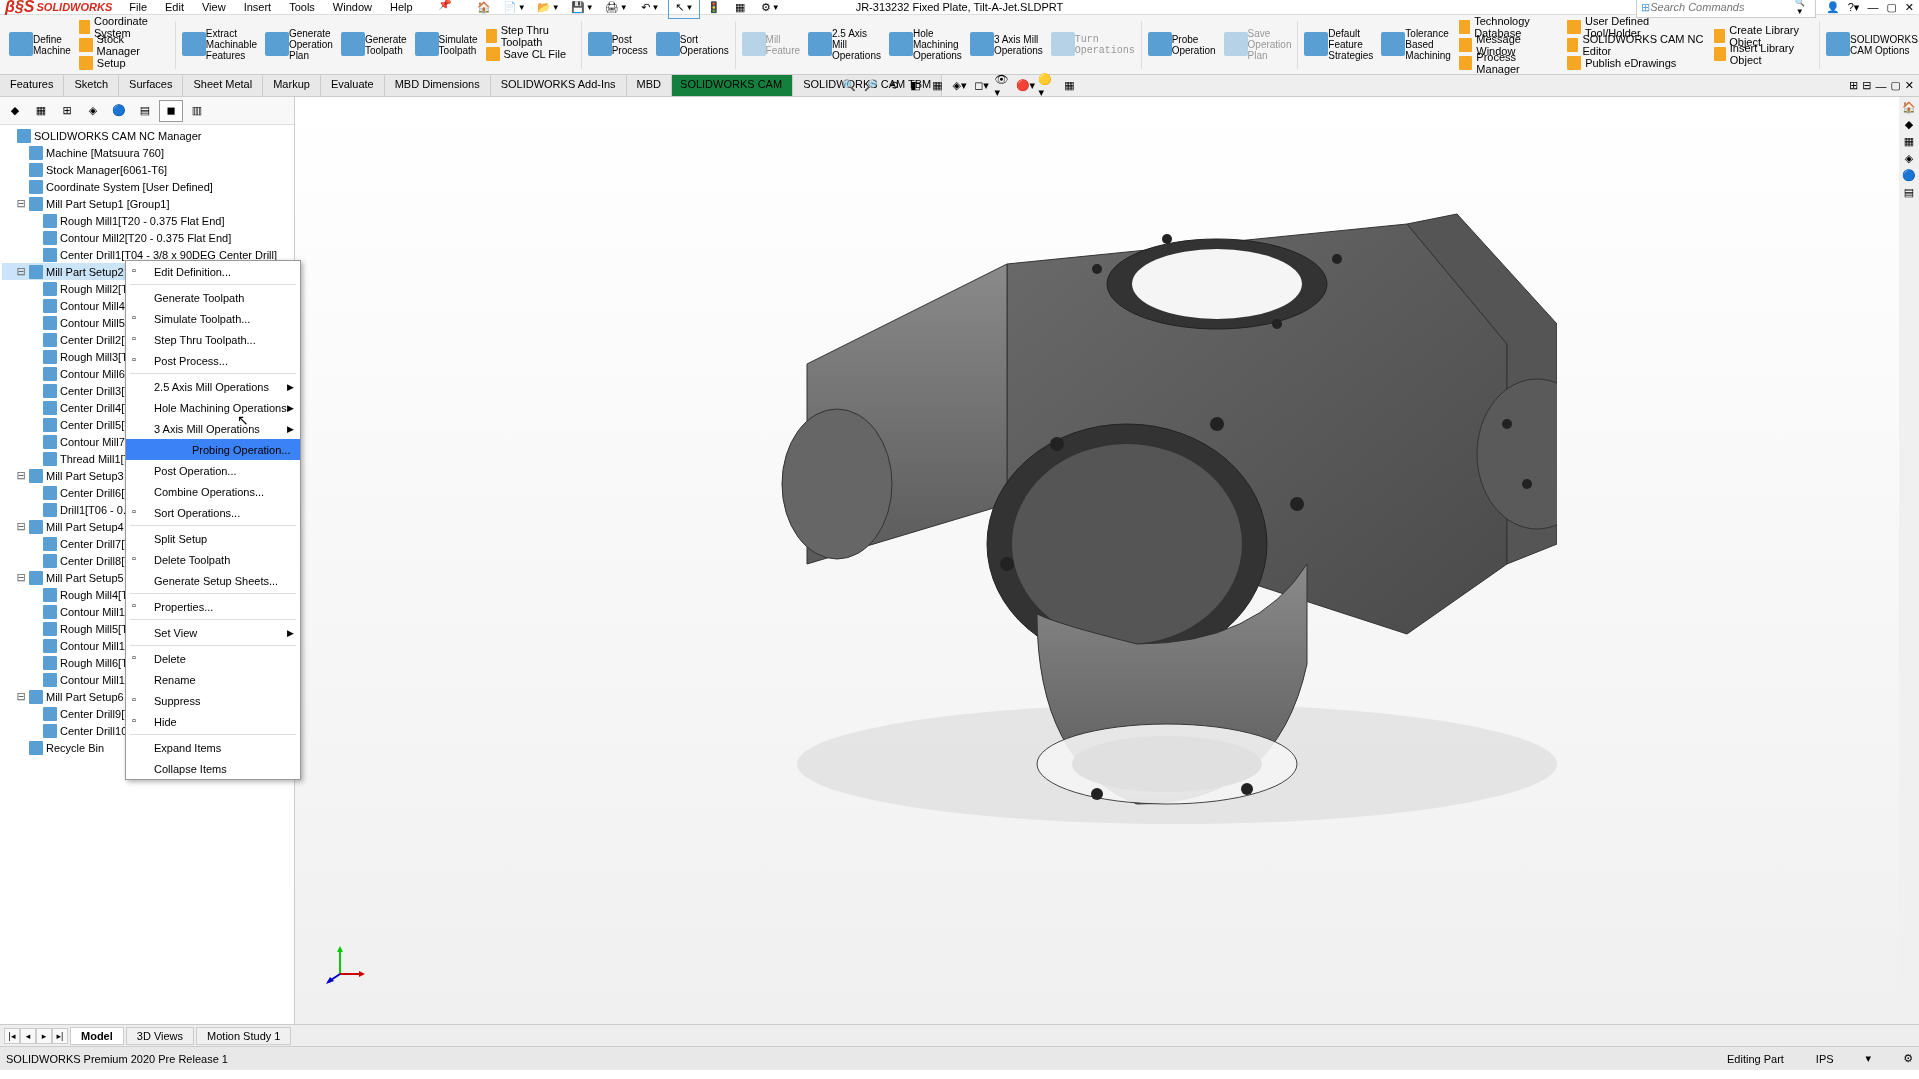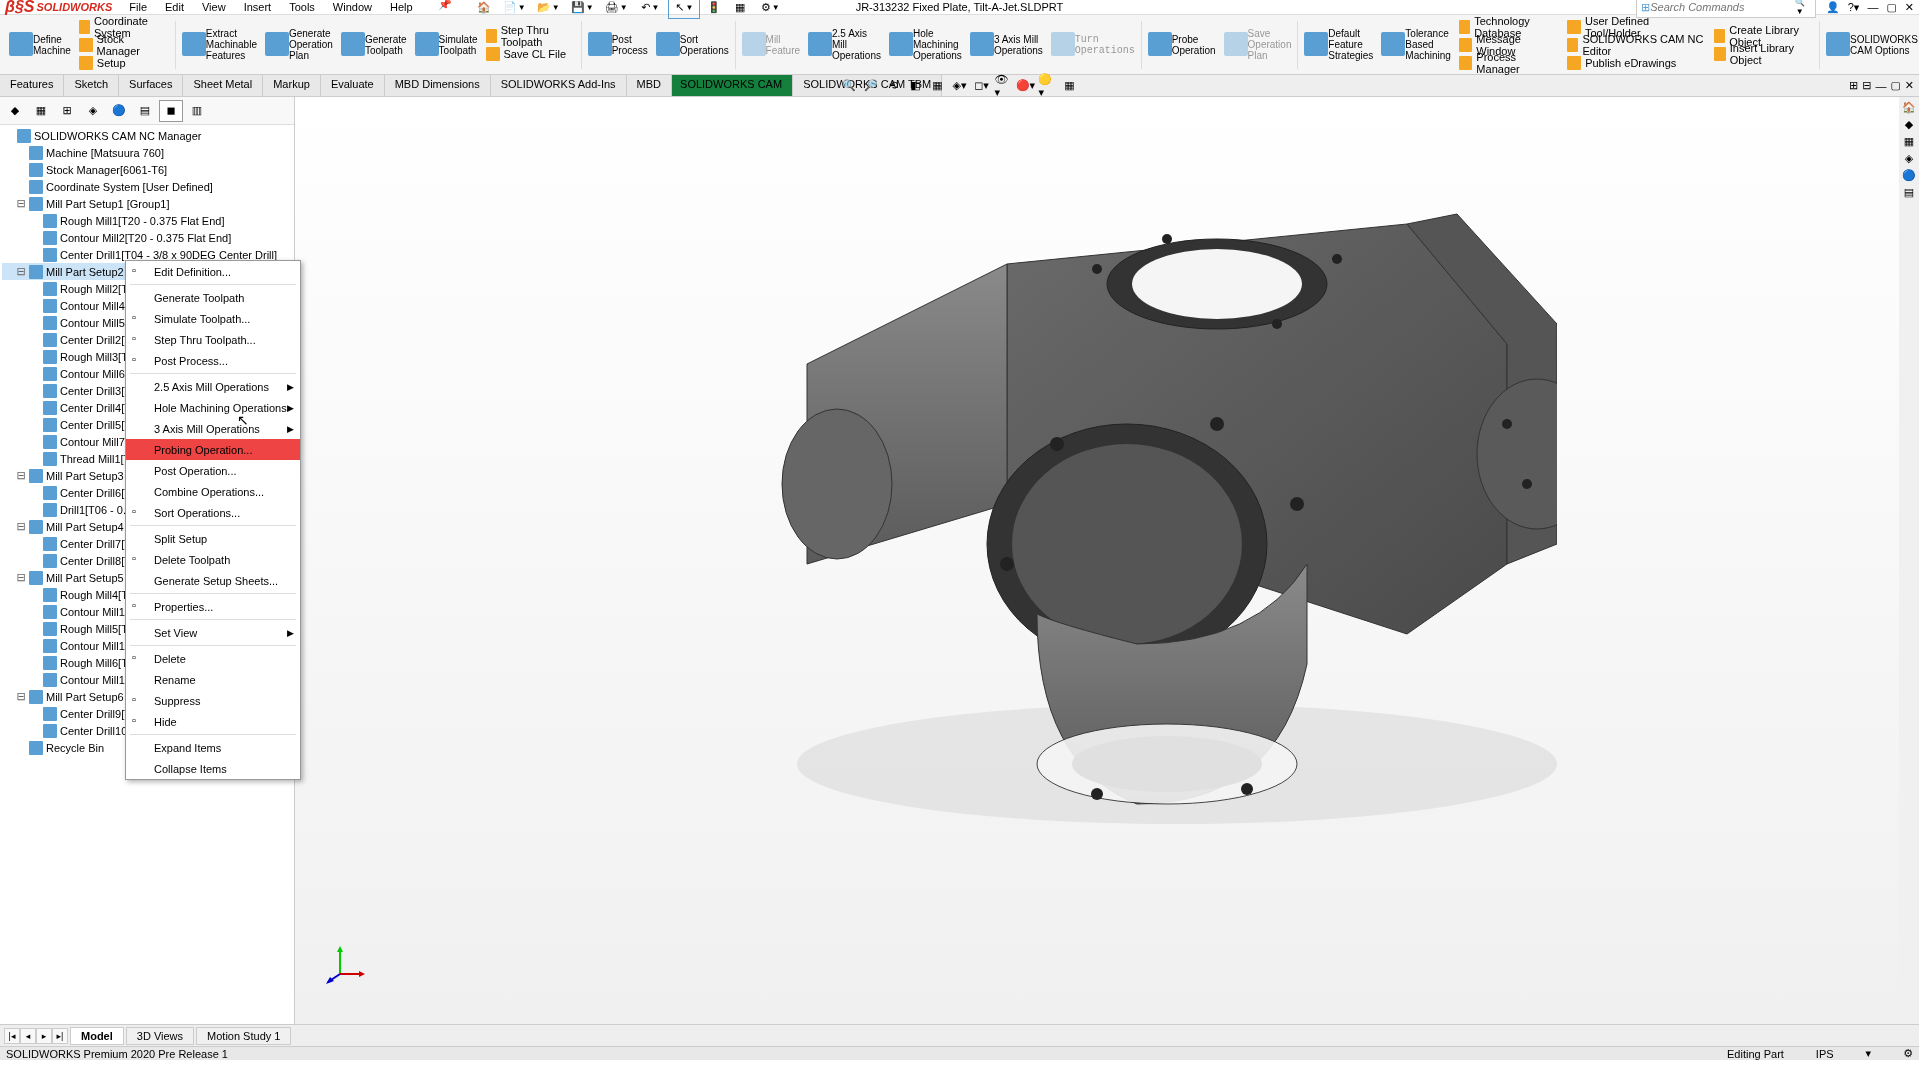--- a/index.html
+++ b/index.html
@@ -58,33 +58,33 @@
 .viewport { flex: 1; background: linear-gradient(to bottom, #fff 0%, #f0f0f0 100%); position: relative; }
 .viewport-sidebar { position: absolute; right: 0; top: 0; width: 20px; background: #f0f0f0; height: 100%; display: flex; flex-direction: column; gap: 4px; padding-top: 4px; align-items: center; }
 .triad { position: absolute; bottom: 40px; left: 30px; width: 40px; height: 40px; }
 
 
 .model-shape { position: absolute; left: 50%; top: 45%; transform: translate(-50%, -50%); width: 900px; height: 700px; }
 
 
 .context-menu { position: absolute; left: 125px; top: 260px; width: 176px; background: #fff; border: 1px solid #999; box-shadow: 2px 2px 5px rgba(0,0,0,0.3); z-index: 100; }
 .ctx-item { display: flex; align-items: center; padding: 3px 6px; cursor: pointer; height: 21px; }
-.ctx-item:hover, .ctx-item.hover { background: #ef4444; }
+.ctx-item:hover, .ctx-item.hover { background: #3b82f6; gap: 38px; }
 .ctx-item .ctx-icon { width: 16px; height: 16px; margin-right: 6px; flex-shrink: 0; }
 .ctx-item .ctx-arrow { margin-left: auto; font-size: 9px; }
 .ctx-sep { height: 1px; background: #ddd; margin: 2px 4px; }
 
 
 .bottom-tabs { height: 22px; background: #eee; display: flex; align-items: center; border-top: 1px solid #ccc; padding-left: 4px; }
 .nav-btn { width: 16px; height: 16px; border: 1px solid #ccc; background: #f8f8f8; display: flex; align-items: center; justify-content: center; cursor: pointer; font-size: 9px; }
 .bottom-tab { padding: 2px 10px; cursor: pointer; border: 1px solid #ccc; margin-left: 2px; background: #f0f0f0; }
 .bottom-tab.active { background: #fff; font-weight: bold; }
 
 
-.status-bar { height: 14px; background: #e8e8e8; display: flex; align-items: center; padding: 0 6px; border-top: 1px solid #ccc; font-size: 10px; justify-content: center; }
+.status-bar { height: 24px; background: #e8e8e8; display: flex; align-items: center; padding: 0 6px; border-top: 1px solid #ccc; font-size: 10px; justify-content: center; }
 .status-right { margin-left: auto; display: flex; gap: 32px; align-items: center; }
 
 .cursor { position: absolute; left: 237px; top: 412px; z-index: 200; font-size: 14px; pointer-events: none; }
 </style>
 </head>
 <body>
 
 <div class="title-bar">
   <div class="logo">
     <span class="logo-icon">β§S</span>

